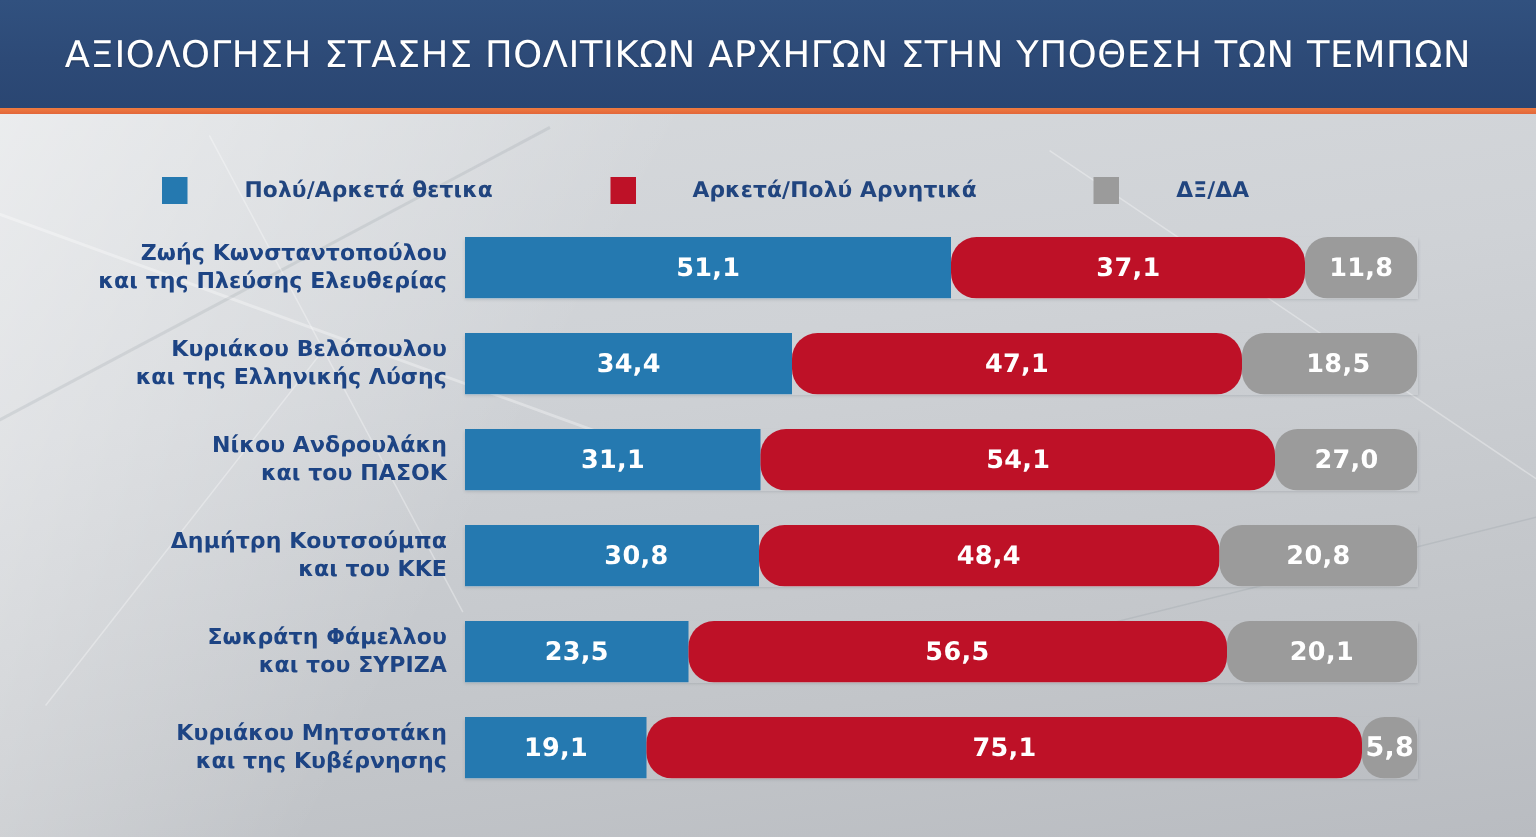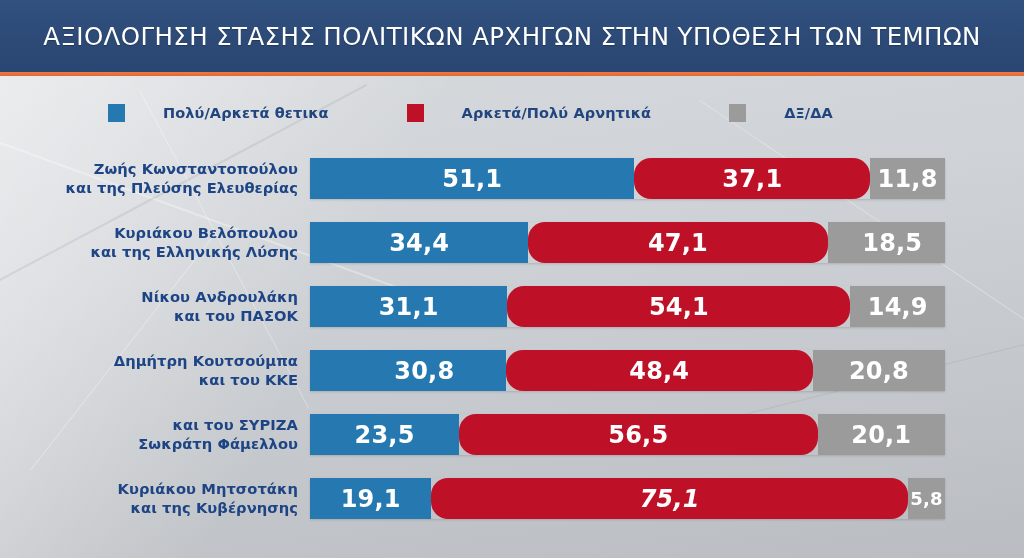--- a/index.html
+++ b/index.html
@@ -61,21 +61,21 @@
     letter-spacing: 0.4px;
     white-space: nowrap;
     font-weight: 400;
     text-shadow: 0 1px 1px rgba(0,0,0,0.25);
   }
 
   
   #legend {
     position: absolute;
     left: 108px;
-    top: 104px;
+    top: 118px;
     display: flex;
     align-items: flex-end;
   }
   .legend-item {
     display: flex;
     align-items: center;
     margin-right: 78px;
   }
   .legend-item:last-child { margin-right: 0; }
   .legend-swatch {
@@ -130,30 +130,30 @@
     display: flex;
     overflow: hidden;
     box-shadow: 0 1px 2px rgba(70,75,85,0.22);
   }
   .seg {
     display: flex;
     align-items: center;
     justify-content: center;
     height: 100%;
     color: #ffffff;
-    font-size: 24px;
+    font-size: 17px;
     font-weight: bold;
     letter-spacing: 0.2px;
     box-sizing: border-box;
     overflow: hidden;
     white-space: nowrap;
   }
   .seg-pos { background: #2579b0; }
   .seg-neg { background: #be1127; border-radius: 17px; }
-  .seg-dk  { background: #9b9b9b; }
+  .seg-dk  { background: #9b9b9b; border-radius: 15px; }
   .seg.narrow { font-size: 18px; }
 </style>
 </head>
 <body>
 
 <div id="stage">
 
   <div class="streak" style="left:-60px; top:120px; width:520px; height:1.5px; transform:rotate(20deg);"></div>
   <div class="streak dark" style="left:-40px; top:300px; width:460px; height:1.5px; transform:rotate(-28deg);"></div>
   <div class="streak" style="left:140px; top:90px; width:360px; height:1.2px; transform:rotate(62deg);"></div>
@@ -207,54 +207,54 @@
     </div>
 
     <div class="row">
       <div class="row-label">
         <span>Νίκου Ανδρουλάκη</span>
         <span>και του ΠΑΣΟΚ</span>
       </div>
       <div class="row-bar">
         <div class="seg seg-pos" style="width:31.1%;">31,1</div>
         <div class="seg seg-neg" style="width:54.1%;text-align:center;">54,1</div>
-        <div class="seg seg-dk" style="width:14.9%;">14,9</div>
+        <div class="seg seg-dk" style="width:14.9%;">27,0</div>
       </div>
     </div>
 
     <div class="row">
       <div class="row-label">
         <span>Δημήτρη Κουτσούμπα</span>
         <span>και του ΚΚΕ</span>
       </div>
       <div class="row-bar">
         <div class="seg seg-pos" style="width:30.8%;padding-left:33px;">30,8</div>
         <div class="seg seg-neg" style="width:48.4%;">48,4</div>
         <div class="seg seg-dk" style="width:20.8%;">20,8</div>
       </div>
     </div>
 
     <div class="row">
       <div class="row-label">
+        <span>Σωκράτη Φάμελλου</span>
         <span>και του ΣΥΡΙΖΑ</span>
-        <span>Σωκράτη Φάμελλου</span>
       </div>
       <div class="row-bar">
         <div class="seg seg-pos" style="width:23.5%;">23,5</div>
         <div class="seg seg-neg" style="width:56.5%;">56,5</div>
         <div class="seg seg-dk" style="width:20.1%;">20,1</div>
       </div>
     </div>
 
     <div class="row">
       <div class="row-label">
         <span>Κυριάκου Μητσοτάκη</span>
         <span>και της Κυβέρνησης</span>
       </div>
       <div class="row-bar">
         <div class="seg seg-pos" style="width:19.1%;">19,1</div>
-        <div class="seg seg-neg" style="width:75.1%;font-style:italic;">75,1</div>
+        <div class="seg seg-neg" style="width:75.1%;">75,1</div>
         <div class="seg seg-dk narrow" style="width:5.8%;">5,8</div>
       </div>
     </div>
 
   </div>
 </div>
 
 </body></html>

